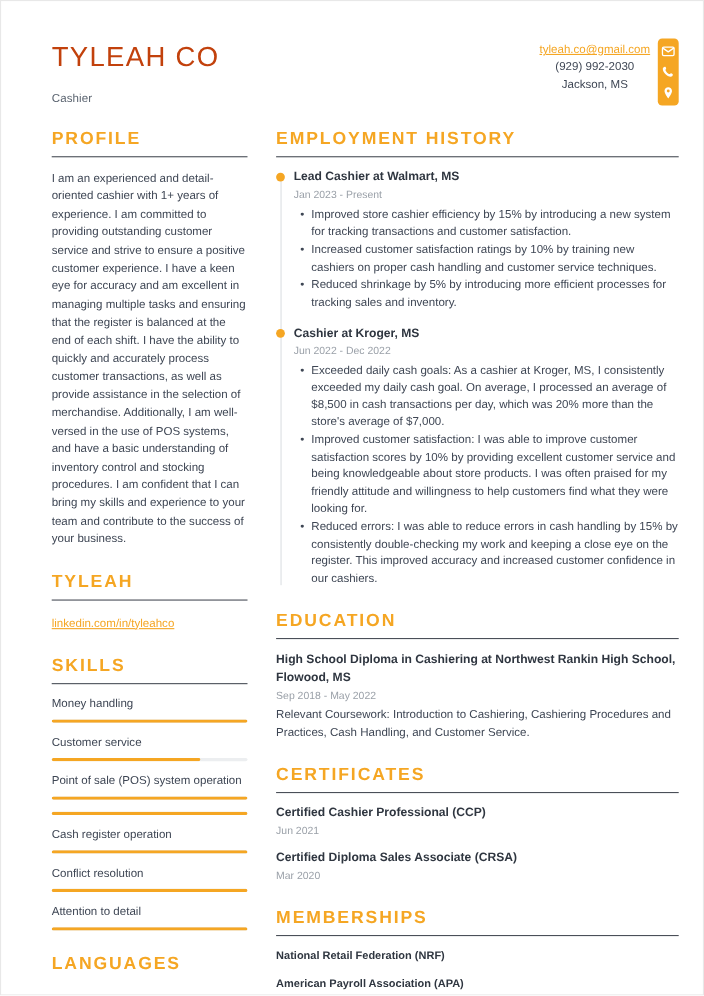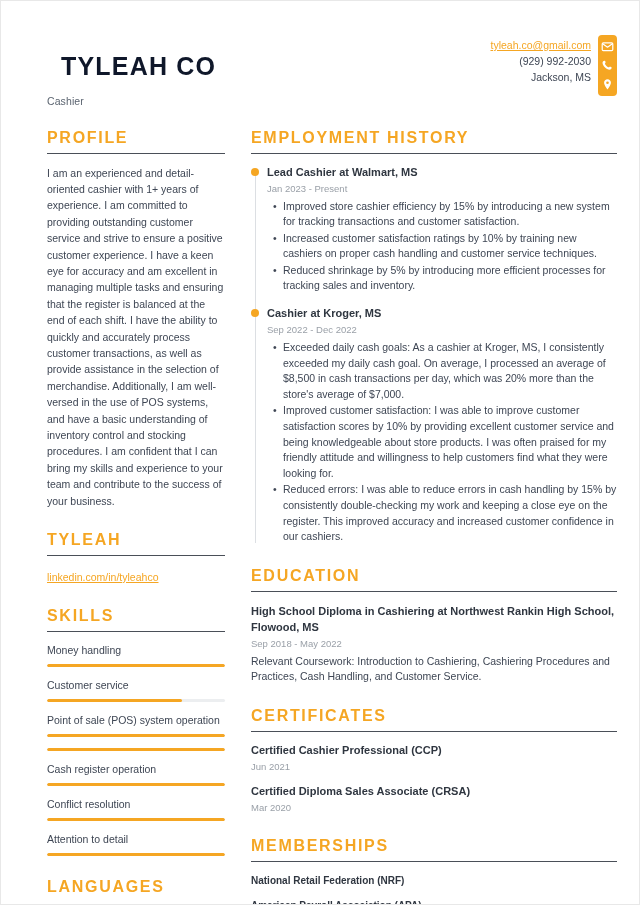--- a/index.html
+++ b/index.html
@@ -24,50 +24,50 @@
   .header {
     position: relative;
     padding: 34px 22px 0 46px;
     display: flex;
     justify-content: space-between;
     align-items: flex-start;
   }
   .identity { padding-top: 4px; }
   .full-name {
     font-size: 25px;
-    font-weight: bold;
-    color: #0f172a;
+    font-weight: normal;
+    color: #c2410c;
     letter-spacing: 1.2px;
     line-height: 1.1;
-    margin: 14px;
+    margin: 0;
   }
   .job-title {
     font-size: 10.5px;
     color: #5b6470;
-    margin-top: 5px;
+    margin-top: 17px;
     letter-spacing: .1px;
   }
   .contact-wrap {
     display: flex;
     align-items: flex-start;
     gap: 7px;
   }
   .contact-lines {
     text-align: right;
     font-size: 10.5px;
     color: #3e4654;
     line-height: 16px;
     padding-top: 2px;
   }
   .contact-email {
     color: #F5A623;
     text-decoration: underline;
     display: block;
   }
-  .contact-line { display: block; }
+  .contact-line { display: block; text-align: center; }
   .icon-rail {
     width: 19px;
     background: #F5A623;
     border-radius: 4px;
     padding: 5px 0 5px 0;
     display: flex;
     flex-direction: column;
     align-items: center;
     gap: 6px;
   }
@@ -330,21 +330,21 @@
               <div class="entry-date">Jan 2023 - Present</div>
               <ul class="bullets">
                 <li>Improved store cashier efficiency by 15% by introducing a new system for tracking transactions and customer satisfaction.</li>
                 <li>Increased customer satisfaction ratings by 10% by training new cashiers on proper cash handling and customer service techniques.</li>
                 <li>Reduced shrinkage by 5% by introducing more efficient processes for tracking sales and inventory.</li>
               </ul>
             </div>
             <div class="job">
               <span class="job-dot"></span>
               <div class="entry-title">Cashier at Kroger, MS</div>
-              <div class="entry-date">Sep 2022 - Dec 2022</div>
+              <div class="entry-date">Jun 2022 - Dec 2022</div>
               <ul class="bullets">
                 <li>Exceeded daily cash goals: As a cashier at Kroger, MS, I consistently exceeded my daily cash goal. On average, I processed an average of $8,500 in cash transactions per day, which was 20% more than the store's average of $7,000.</li>
                 <li>Improved customer satisfaction: I was able to improve customer satisfaction scores by 10% by providing excellent customer service and being knowledgeable about store products. I was often praised for my friendly attitude and willingness to help customers find what they were looking for.</li>
                 <li>Reduced errors: I was able to reduce errors in cash handling by 15% by consistently double-checking my work and keeping a close eye on the register. This improved accuracy and increased customer confidence in our cashiers.</li>
               </ul>
             </div>
           </div>
       </div>
 
       <div class="section">

